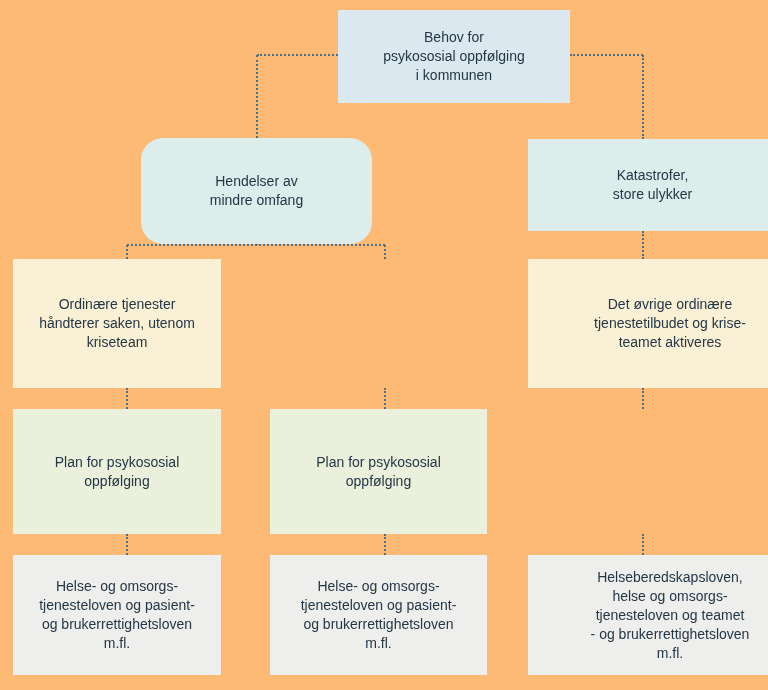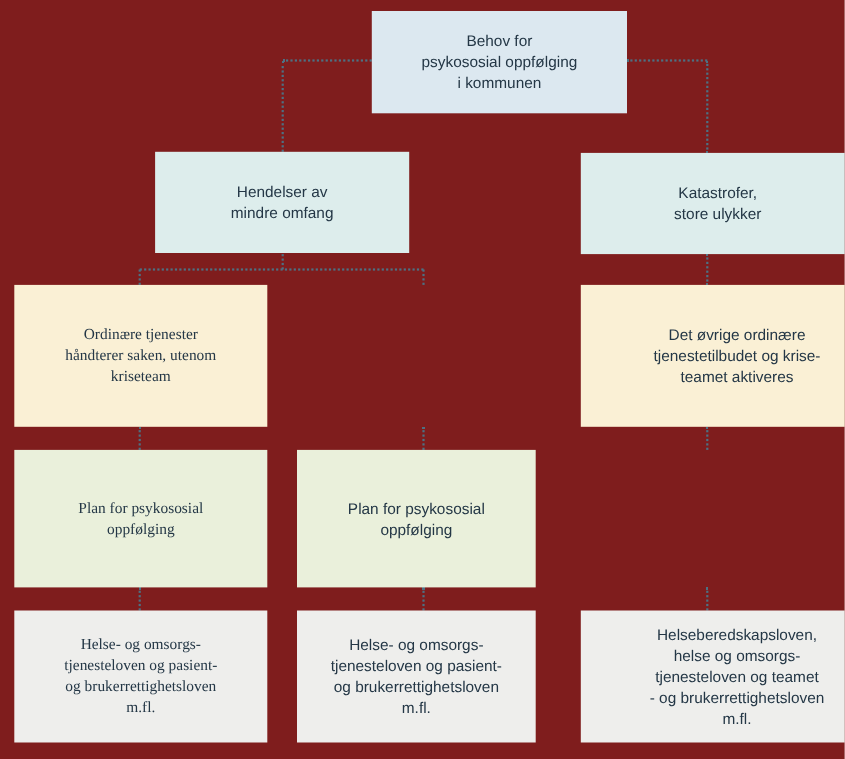--- a/index.html
+++ b/index.html
@@ -1,41 +1,41 @@
 <!DOCTYPE html>
 <html style="--top-box: #dce8f0; --event-box: #ddedec; --action-box: #faf0d5; --plan-box: #eaf0db; --law-box: #eeeeec; --text: #243746; --connector: #4d7183;"><head>
 <meta charset="utf-8">
 <style>
   html, body { margin: 0; padding: 0; background: #ffffff; }
   .canvas {
     position: relative;
     width: 768px;
     height: 690px;
-    background: #7f1d1d;
+    background: #fdba74;
     font-family: "Liberation Sans", sans-serif;
     overflow: hidden;
   }
   .box {
     position: absolute;
     display: flex;
     align-items: center;
     justify-content: center;
     text-align: center;
     white-space: pre-line;
     color: var(--text);
     font-size: 14px;
     line-height: 19px;
     font-weight: 500;
     box-sizing: border-box;
     padding: 6px 8px;
   }
   #root-box      { left: 338px; top: 10px;  width: 232px; height: 93px;  background: var(--top-box); }
-  #branch-left   { left: 141px; top: 138px; width: 231px; height: 92px;  background: var(--event-box); }
+  #branch-left   { left: 141px; top: 138px; width: 231px; height: 106px;  background: var(--event-box); border-radius: 22px; }
   #branch-right  { left: 528px; top: 139px; width: 249px; height: 92px;  background: var(--event-box); }
-  .col1 { left: 13px;  width: 230px; font-family: Liberation Serif, serif; }
+  .col1 { left: 13px;  width: 208px; }
   .col2 { left: 270px; width: 217px; }
   .col3 { left: 528px; width: 276px; padding-left: 16px; }
   .row-action { top: 259px; height: 129px; background: var(--action-box); }
   .row-plan   { top: 409px; height: 125px; background: var(--plan-box); }
   .row-law    { top: 555px; height: 120px; background: var(--law-box); }
   .hline { position: absolute; height: 0; border-top: 2px dotted var(--connector); }
   .vline { position: absolute; width: 0;  border-left: 2px dotted var(--connector); }
 </style>
 </head>
 <body>

